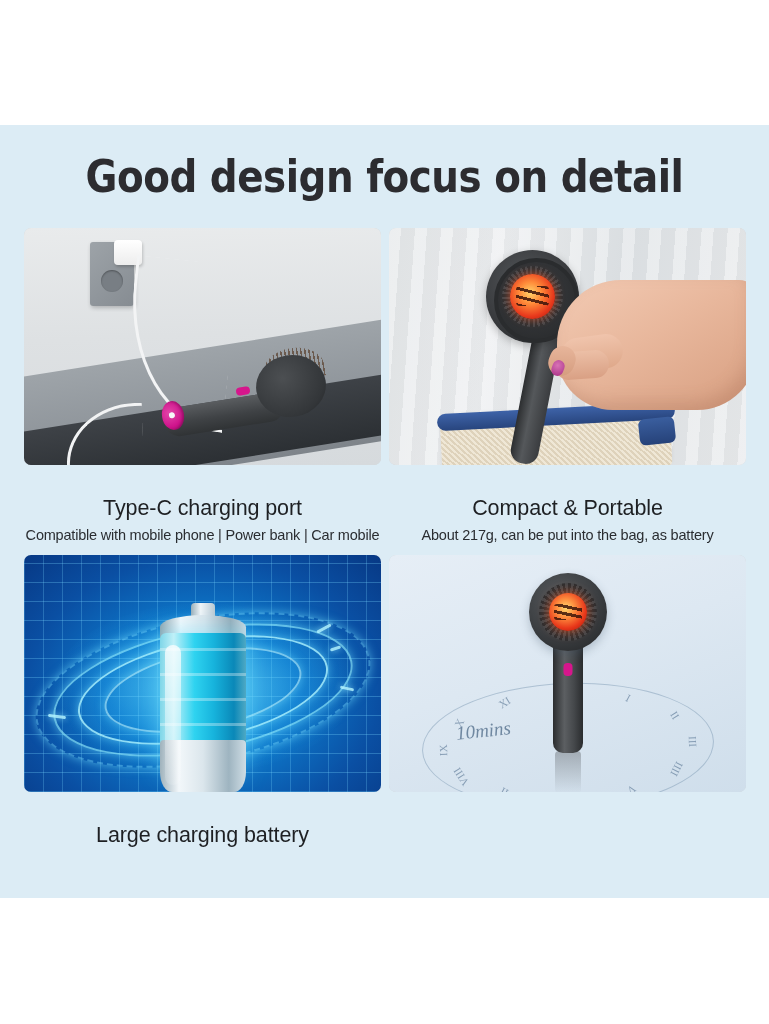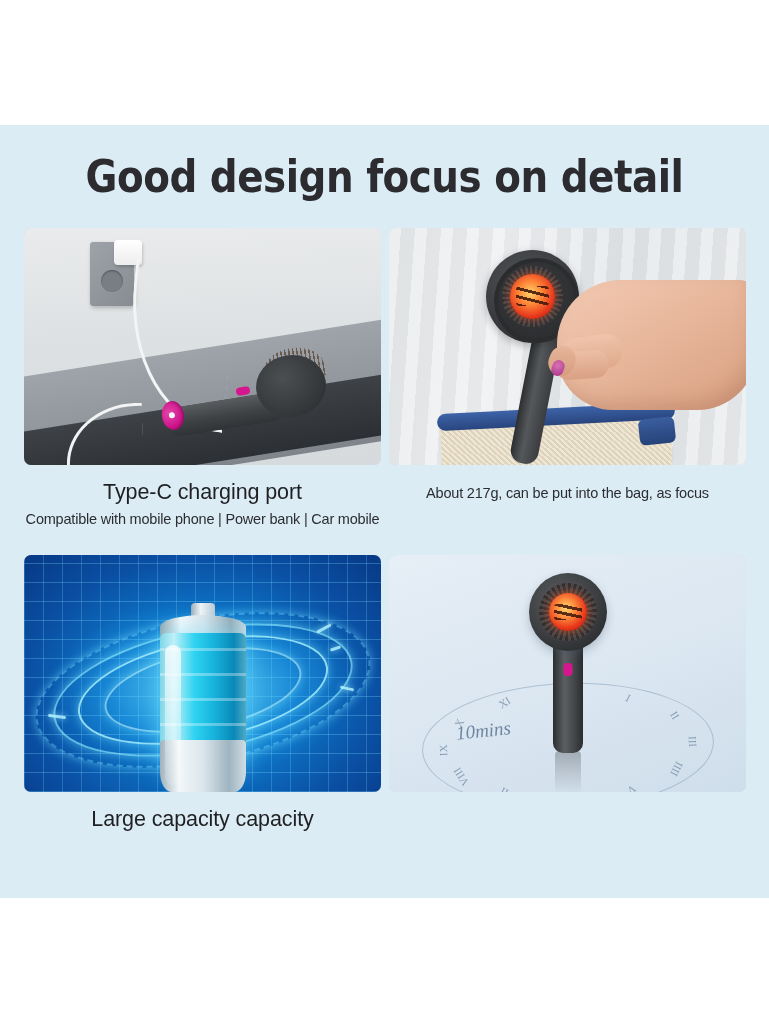--- a/index.html
+++ b/index.html
@@ -73,20 +73,21 @@
     height: 237px;
     border-radius: 7px;
     overflow: hidden;
     background: #cfd4d8;
   }
   .caption {
     width: 357px;
     text-align: center;
     padding-top: 14px;
     box-sizing: border-box;
+    margin-top: 16px;
   }
   .cap-title {
     font-size: 21.5px;
     color: #1e2023;
     line-height: 26px;
     letter-spacing: -0.1px;
     white-space: nowrap;
   }
   .cap-sub {
     font-size: 14.5px;
@@ -466,21 +467,22 @@
           <div class="p2-ring2"></div>
           <div class="p2-core"></div>
         </div>
         <div class="p2-hand"></div>
         <div class="p2-finger1"></div>
         <div class="p2-finger2"></div>
         <div class="p2-thumb"></div>
         <div class="p2-nail"></div>
       </div>
       <div class="caption">
-        <div class="cap-sub">About 217g, can be put into the bag, as focus</div>
+        <div class="cap-title">Compact &amp; Portable</div>
+        <div class="cap-sub">About 217g, can be put into the bag, as battery</div>
       </div>
     </div>
 
     <div class="card col-l row-b">
       <div class="photo">
         <div class="p3-bg"></div>
         <div class="p3-grid"></div>
         <div class="p3-glow"></div>
         <div class="p3-orbit o4"></div>
         <div class="p3-orbit o1"></div>
@@ -492,21 +494,21 @@
         <div class="p3-spark" style="left:316px;top:132px;width:14px;height:3px;transform:rotate(12deg);"></div>
         <div class="p3-batt-nub"></div>
         <div class="p3-batt-top"></div>
         <div class="p3-batt-body">
           <div class="p3-batt-bands"></div>
         </div>
         <div class="p3-batt-bottom"></div>
         <div class="p3-batt-gloss"></div>
       </div>
       <div class="caption">
-        <div class="cap-title">Large capacity capacity</div>
+        <div class="cap-title">Large charging battery</div>
       </div>
     </div>
 
     <div class="card col-r row-b">
       <div class="photo">
         <div class="p4-bg"></div>
         <div class="p4-clock">
             <div class="p4-num" style="left: 50%; top: 7%; transform: translate(-50%, -50%) rotate(0deg);">XII</div>
             <div class="p4-num" style="left: 71.5%; top: 12.7609%; transform: translate(-50%, -50%) rotate(30deg);">I</div>
             <div class="p4-num" style="left: 87.2391%; top: 28.5%; transform: translate(-50%, -50%) rotate(60deg);">II</div>

